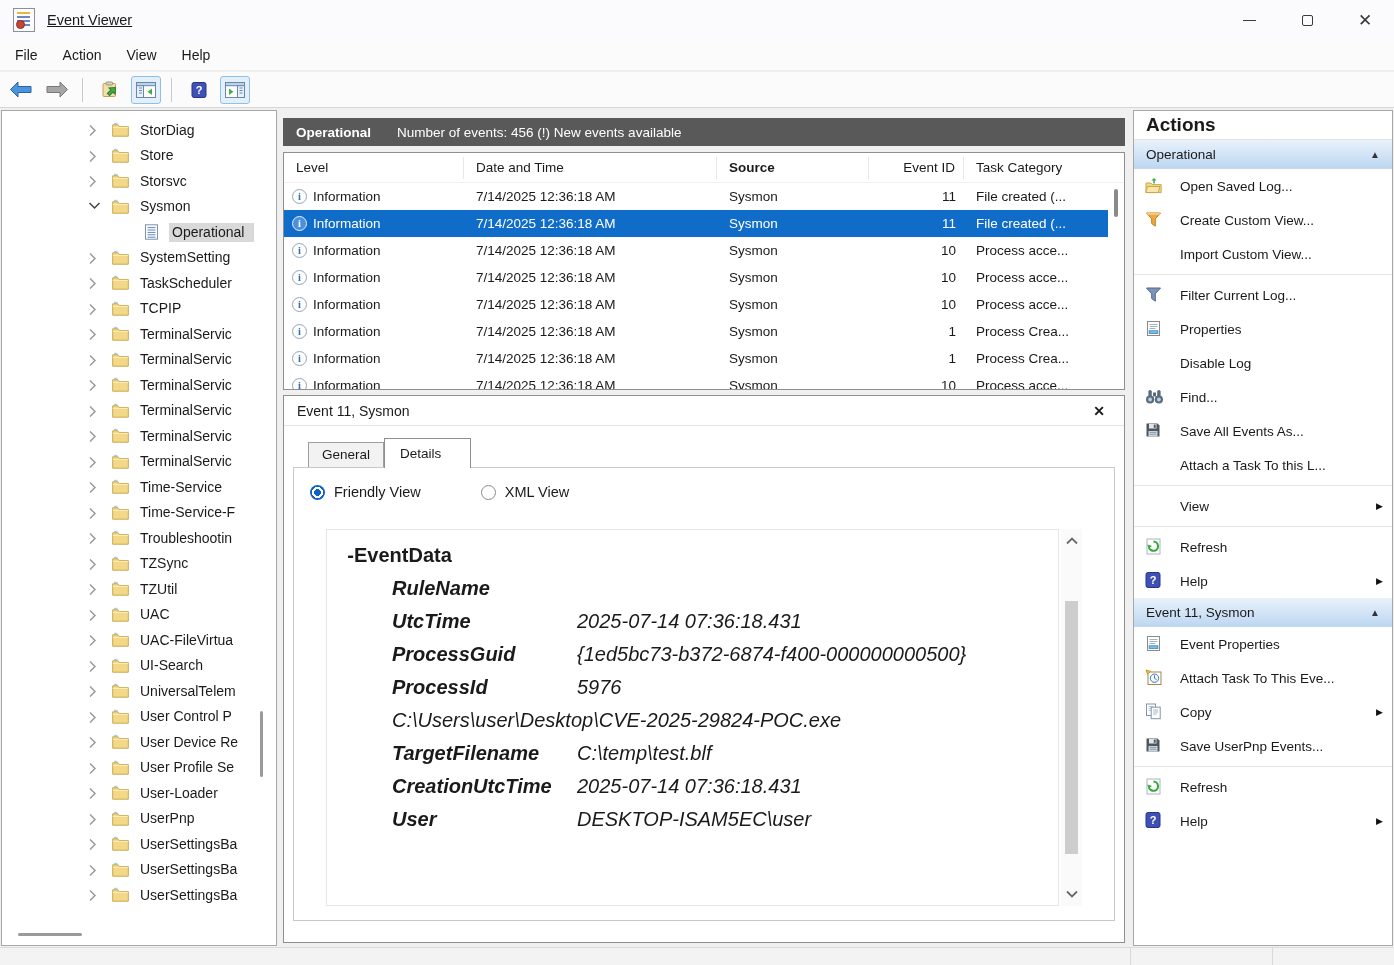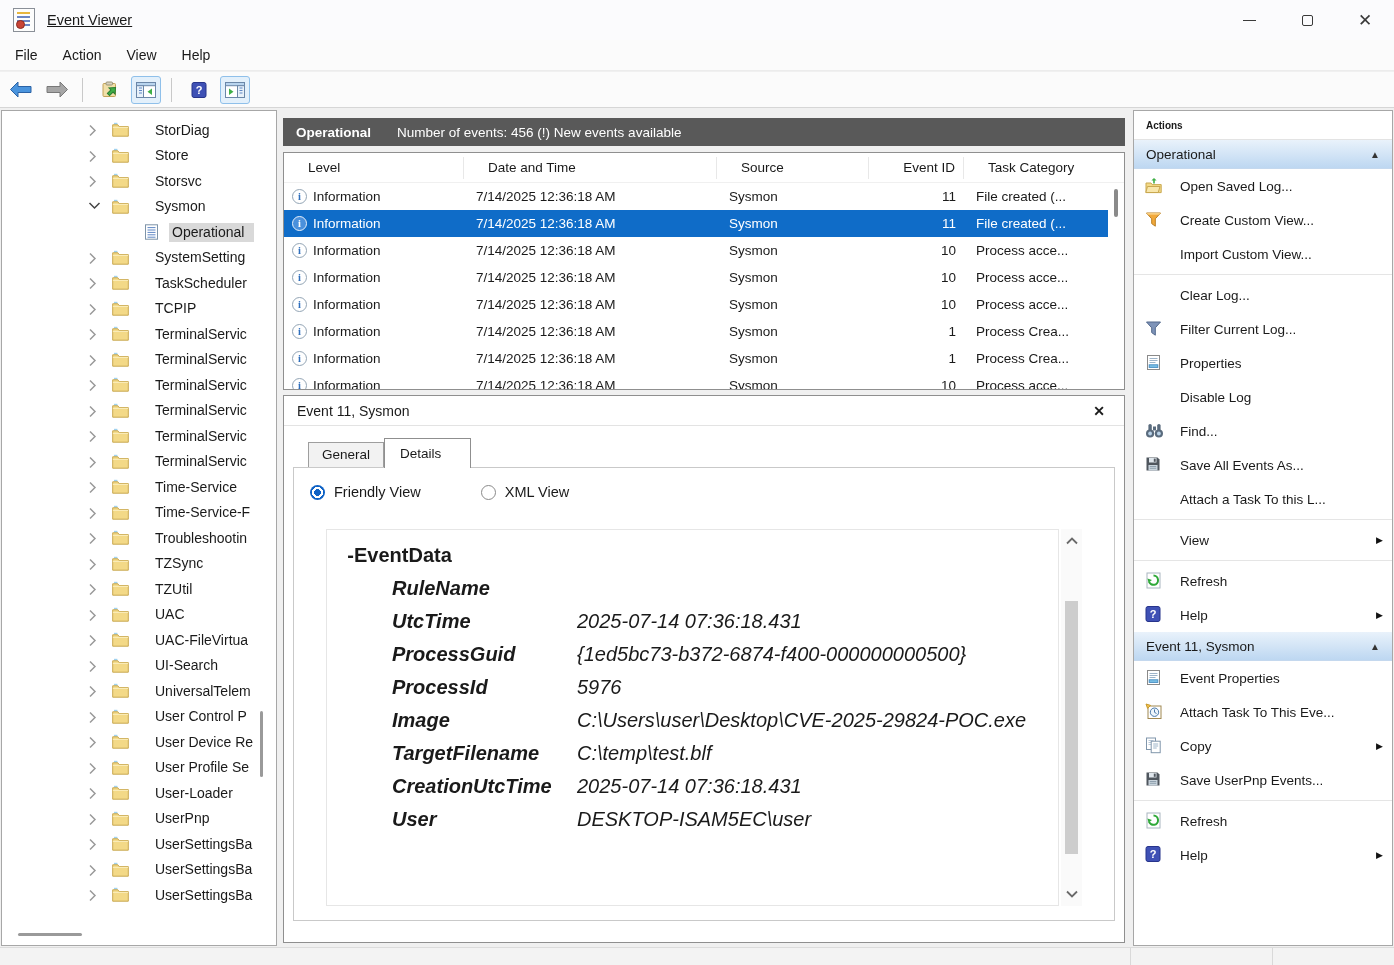--- a/index.html
+++ b/index.html
@@ -34,35 +34,35 @@
   .tb-btn.active { background:#e3f0fb; border-color:#8fc0ea; }
   .tb-sep { width:1px; height:24px; background:#c9c9c9; margin:0 6px 0 10px; }
 
   
   .tree-panel { position:absolute; left:1px; top:110px; width:276px; height:836px;
     background:#fff; border:1px solid #a7a7a7; overflow:hidden; }
   .tree-row { position:relative; height:25.5px; display:flex; align-items:center; font-size:14px; white-space:nowrap; }
   .tree-chevron { position:absolute; left:86px; top:6px; width:12px; height:13px; }
   .tree-ico { position:absolute; left:110px; top:4px; width:17px; height:16px; }
   .tree-ico.ind1 { left:142px; }
-  .tree-label { position:absolute; left:153px; top:3.5px; }
+  .tree-label { position:absolute; left:138px; top:3.5px; }
   .tree-label.ind1 { left:170px; }
   .tree-sel { background:#d9d9d9; padding:1px 10px 2px 3px; margin-left:-3px; }
   .tree-vscroll { position:absolute; right:13px; top:600px; width:3px; height:66px; background:#9a9a9a; border-radius:2px; }
   .tree-hscroll { position:absolute; left:16px; bottom:9px; width:64px; height:3px; background:#9a9a9a; border-radius:2px; }
 
   .log-header { position:absolute; left:283px; top:118px; width:842px; height:28px; background:var(--hdr,#595959);
     color:#fff; display:flex; align-items:center; font-size:13.5px; }
   .log-header b { margin-left:13px; font-weight:bold; }
   .log-header span { margin-left:26px; }
 
   .events-table { position:absolute; left:283px; top:152px; width:842px; height:238px;
     background:#fff; border:1px solid #8f8f8f; overflow:hidden; }
   .thead { display:flex; height:30px; align-items:center; font-size:13.5px; border-bottom:1px solid #f0f0f0; }
-  .th { padding-left:24px; border-right:1px solid #e8e8e8; height:22px; line-height:22px; }
+  .th { padding-left:12px; border-right:1px solid #e8e8e8; height:22px; line-height:22px; }
   .trow { display:flex; height:27px; align-items:center; font-size:13.5px; }
   .trow.selected { background:var(--sel,#0f6cc8); color:#fff; }
   .td { overflow:hidden; white-space:nowrap; flex-shrink:0; }
   .level-cell { display:flex; align-items:center; padding-left:8px; }
   .info-ico { width:15px; height:15px; border:1.5px solid #93a5b5; border-radius:50%; margin-right:6px;
     font-size:10.5px; font-weight:bold; color:#2f6fbd; display:flex; align-items:center; justify-content:center;
     font-family:"Liberation Serif", serif; flex-shrink:0; background:#fff; }
   .trow.selected .info-ico { border-color:#e8f0fa; color:#fff; background:#4a90dc; }
   .tbl-scroll { position:absolute; right:0; top:30px; bottom:0; width:16px; background:#fff; }
   .tbl-thumb { position:absolute; right:6px; top:6px; width:4px; height:28px; background:#8a8a8a; border-radius:2px; }
@@ -88,21 +88,21 @@
   .ev-rootlbl { margin-left:0; }
   .ev-row { display:flex; padding-left:65px;font-style:italic; }
   .ev-name { font-weight:bold; width:185px; flex-shrink:0; }
   .ev-value { width:450px; }
   .ev-scroll { position:absolute; left:777px; top:133px; width:21px; height:377px; background:#fafafa; }
   .ev-arrow { position:absolute; left:0; width:21px; height:24px; display:flex; align-items:center; justify-content:center; }
   .ev-thumb { position:absolute; left:4px; top:72px; width:13px; height:253px; background:#cdcdcd; }
 
   .actions-panel { position:absolute; left:1133px; top:110px; width:260px; height:836px;
     background:#fff; border:1px solid #a7a7a7; overflow:hidden; }
-  .actions-title { height:29px; display:flex; align-items:center; padding-left:12px; font-size:10px;
+  .actions-title { height:29px; display:flex; align-items:center; padding-left:12px; font-size:19px;
     font-weight:bold; border-bottom:1px solid #e3e3e3; }
   .section-hdr { height:29px; display:flex; align-items:center; padding-left:12px; font-size:13.5px;
     background:linear-gradient(var(--shTop,#e9f2fb), var(--shBot,#bdd7f1));
     border-bottom:1px solid #c4d8ee; position:relative; }
   .section-hdr .collapse { position:absolute; right:12px; font-size:10px; color:#333; }
   .action-item { height:34px; display:flex; align-items:center; position:relative; font-size:13.5px; }
   .ai-ico { width:18px; height:18px; margin-left:11px; flex-shrink:0; }
   .ai-label { margin-left:17px; white-space:nowrap; }
   .ai-sub { position:absolute; right:9px; font-size:9px; color:#111; }
   .ai-div { height:1px; background:#e5e5e5; margin:3px 0; }
@@ -662,21 +662,21 @@
 
 <div class="log-header">
   <b>Operational</b>
   <span>Number of events: 456 (!) New events available</span>
 </div>
 
 <div class="events-table">
   <div class="thead" id="thead">
       <div class="th" style="width: 180px;">Level</div>
       <div class="th" style="width: 253px;">Date and Time</div>
-      <div class="th" style="width: 152px;">Source</div>
+      <div class="th" style="width: 152px; font-weight: bold;">Source</div>
       <div class="th" style="width: 95px; text-align: right; padding-right: 8px; padding-left: 0px;">Event ID</div>
       <div class="th" style="width: 144px; border-right: none;">Task Category</div>
     </div>
   <div id="tbody">
       <div class="trow">
         <div class="td level-cell" style="width: 180px;">
           <div class="info-ico">i</div>
           <span>Information</span>
         </div>
         <div class="td" style="width: 253px; padding-left: 12px;">7/14/2025 12:36:18 AM</div>
@@ -791,21 +791,20 @@
         </div>
         <div class="ev-row">
           <div class="ev-name">ProcessGuid</div>
           <div class="ev-value">{1ed5bc73-b372-6874-f400-000000000500}</div>
         </div>
         <div class="ev-row">
           <div class="ev-name">ProcessId</div>
           <div class="ev-value">5976</div>
         </div>
         <div class="ev-row">
-          <div class="ev-name">Image</div>
           <div class="ev-value">C:\Users\user\Desktop\CVE-2025-29824-POC.exe</div>
         </div>
         <div class="ev-row">
           <div class="ev-name">TargetFilename</div>
           <div class="ev-value">C:\temp\test.blf</div>
         </div>
         <div class="ev-row">
           <div class="ev-name">CreationUtcTime</div>
           <div class="ev-value">2025-07-14 07:36:18.431</div>
         </div>
@@ -854,24 +853,20 @@
             <path d="M1.5 2 h14 l-1.6 1.8 h-10.8 z" fill="#f8cd7e"></path>
           </svg>
         </div>
         <div class="ai-label">Create Custom View...</div>
       </div>
       <div class="action-item">
         <div class="ai-ico"></div>
         <div class="ai-label">Import Custom View...</div>
       </div>
       <div class="ai-div"></div>
-      <div class="action-item">
-        <div class="ai-ico"></div>
-        <div class="ai-label">Clear Log...</div>
-      </div>
       <div class="action-item">
         <div class="ai-ico">
           <svg width="17" height="17" viewBox="0 0 17 17">
             <path d="M1.5 2 h14 l-5.2 5.8 v7.4 l-3.6 -2.6 v-4.8 z" fill="#7e93b8" stroke="#52688c"></path>
           </svg>
         </div>
         <div class="ai-label">Filter Current Log...</div>
       </div>
       <div class="action-item">
         <div class="ai-ico">

